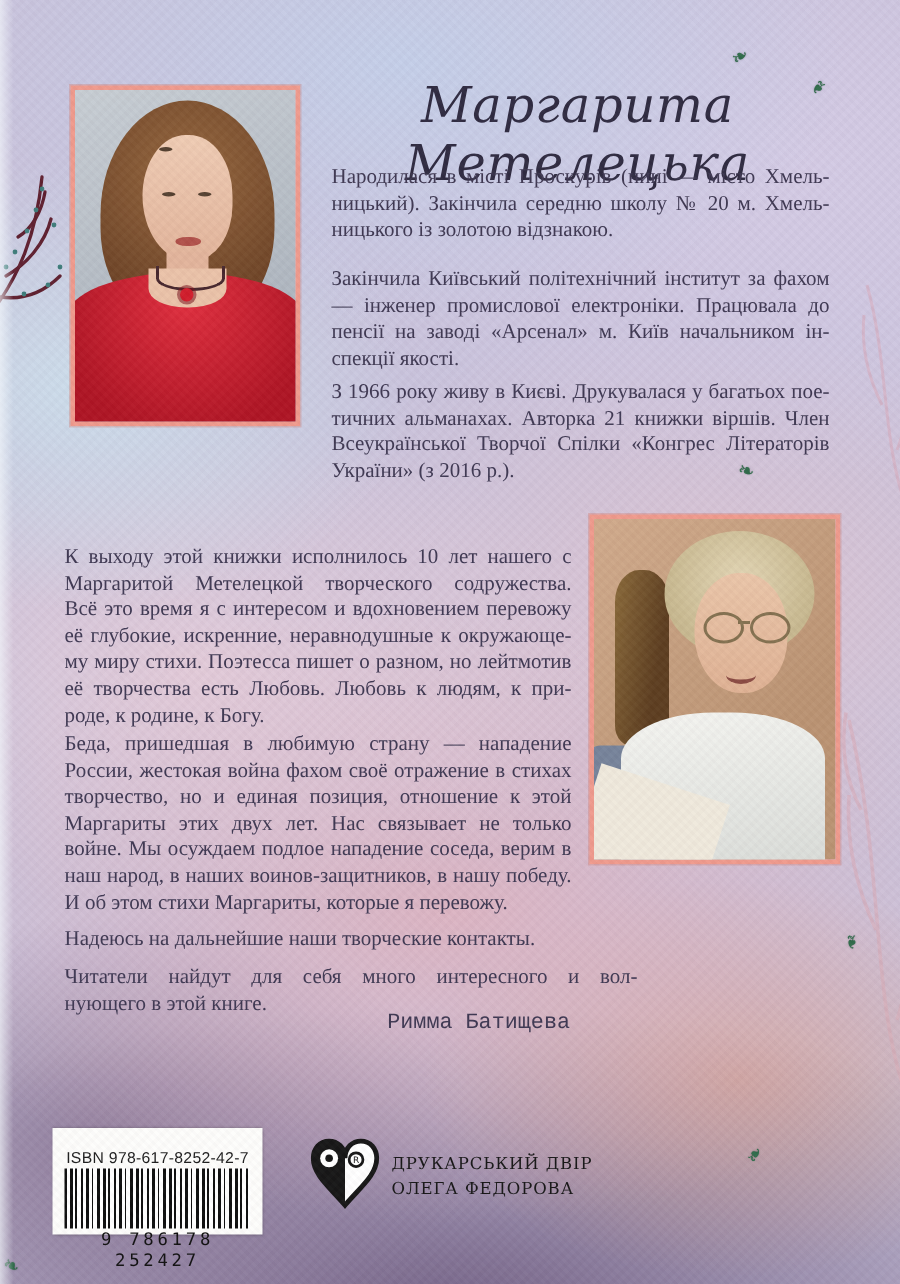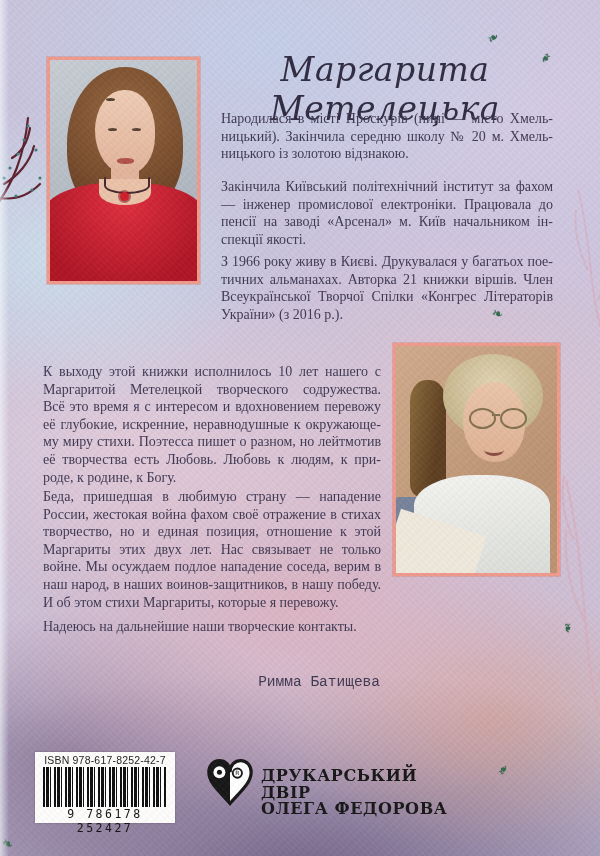--- a/index.html
+++ b/index.html
@@ -64,27 +64,27 @@
      font-family:"DejaVu Serif", serif;font-style:italic;font-size:33px;color:#2e2a40;letter-spacing:.5px;}
   .signature{position:absolute;left:200px;top:674px;width:180px;text-align:right;color:#3e3852;font-size:14.5px;font-family:Liberation Mono, monospace;}
 
   
   .fern{position:absolute;left:-6px;top:88px;width:58px;height:180px;}
   .coral{position:absolute;opacity:.5;}
   .sprig{position:absolute;color:#2f6b4a;font-size:13px;transform:rotate(-35deg);text-shadow:0 0 1px rgba(20,60,40,.6);}
 
   
   .isbn-box{position:absolute;left:35px;top:752px;width:140px;height:71px;background:#fdfdfb;box-shadow:0 0 2px rgba(0,0,0,.3);}
-  .isbn-text{font-family:"Liberation Sans", sans-serif;font-size:10.5px;color:#1d1d1d;text-align:center;margin-top:2px;letter-spacing:.2px;}
+  .isbn-text{font-family:"Liberation Sans", sans-serif;font-size:10.5px;color:#1d1d1d;text-align:center;margin-top:14px;letter-spacing:.2px;}
   .bars{margin:1px 8px 0 8px;height:40px;background:
      repeating-linear-gradient(90deg,#0d0d0d 0 1.6px,#fff 1.6px 3.4px,#0d0d0d 3.4px 5.6px,#fff 5.6px 7.2px,#0d0d0d 7.2px 8.2px,#fff 8.2px 11px);}
   .bar-digits{font-family:"DejaVu Sans Mono", monospace;font-size:11.5px;color:#111;text-align:center;letter-spacing:2.5px;margin-top:0px;}
   .heart-logo{position:absolute;left:207px;top:757px;width:46px;height:58px;}
-  .pub{position:absolute;left:261px;top:768px;width:190px;font-family:"DejaVu Serif", serif;font-weight:bold;
-     font-size:16px;line-height:16.5px;color:#161616;letter-spacing:.6px;}
+  .pub{position:absolute;left:261px;top:768px;width:190px;font-family:"DejaVu Serif", serif;font-weight:normal;
+     font-size:11px;line-height:16.5px;color:#161616;letter-spacing:.6px;}
 </style>
 </head>
 <body>
 
 <div class="cover">
 
   <svg class="fern" viewBox="0 0 58 180">
     <g fill="none" stroke="#5e1f2e" stroke-width="2.2" stroke-linecap="round">
       <path d="M2 118 C18 96 30 70 34 30"></path>
       <path d="M10 96 C24 88 36 74 40 58"></path>
@@ -175,20 +175,24 @@
       <div class="jline">России, жестокая война фахом своё отражение в стихах</div>
       <div class="jline">творчество, но и единая позиция, отношение к этой</div>
       <div class="jline">Маргариты этих двух лет. Нас связывает не только</div>
       <div class="jline">войне. Мы осуждаем подлое нападение соседа, верим в</div>
       <div class="jline">наш народ, в наших воинов-защитников, в нашу победу.</div>
       <div>И об этом стихи Маргариты, которые я перевожу.</div>
     </div>
   <div class="txt widecol" style="top:602px;">
       <div>Надеюсь на дальнейшие наши творческие контакты.</div>
     </div>
+  <div class="txt widecol" style="top:627px;">
+      <div class="jline">Читатели найдут для себя много интересного и вол-</div>
+      <div>нующего в этой книге.</div>
+    </div>
   <div class="signature">Римма Батищева</div>
 
   <div class="photo photo2">
     <div class="p2-vase"></div>
     <div class="p2-couch"></div>
     <div class="p2-hair"></div>
     <div class="p2-face"></div>
     <div class="p2-glass" style="left:73px;"></div>
     <div class="p2-glass" style="left:104px;"></div>
     <div class="p2-bridge"></div>

